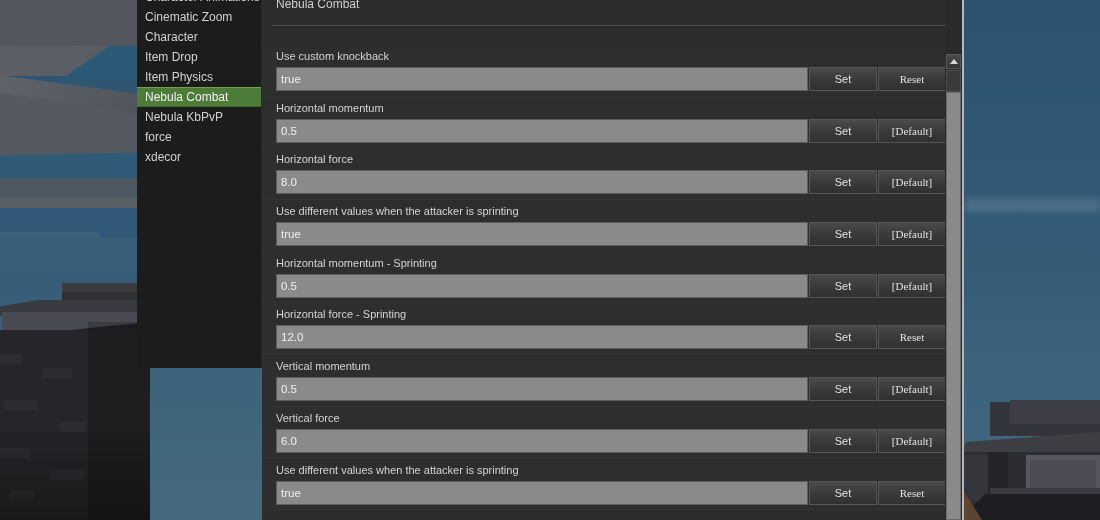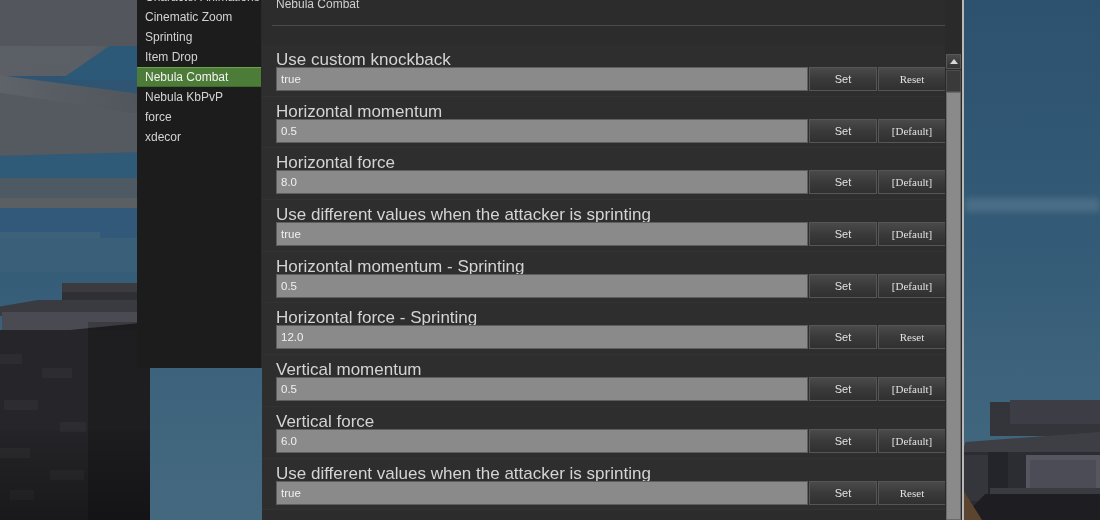--- a/index.html
+++ b/index.html
@@ -129,21 +129,21 @@
   .rows { position: absolute; left: 0; top: 45px; width: 683px; }
   .row {
     position: relative;
     height: 51.7px;
     border-bottom: 1px solid #333333;
     background: #2e2e2e;
   }
   .row-label {
     position: absolute; left: 14px; top: 5px;
     color: #d4d4d4;
-    font-size: 17px;
+    font-size: 11px;
     white-space: nowrap;
   }
   .row-controls {
     position: absolute; left: 14px; top: 22px;
     display: flex; align-items: stretch;
     height: 24px;
   }
   .value-field {
     width: 532px;
     background: #8a8a8a;
@@ -260,24 +260,27 @@
   </div>
 
   <div class="sidebar">
     <div class="side-item clipped">
       <span>Character Animations</span>
     </div>
     <div class="side-item">
       <span>Cinematic Zoom</span>
     </div>
     <div class="side-item">
-      <span>Sprinting</span>
+      <span>Character</span>
     </div>
     <div class="side-item">
       <span>Item Drop</span>
+    </div>
+    <div class="side-item">
+      <span>Item Physics</span>
     </div>
     <div class="side-item selected">
       <span>Nebula Combat</span>
     </div>
     <div class="side-item">
       <span>Nebula KbPvP</span>
     </div>
     <div class="side-item">
       <span>force</span>
     </div>

